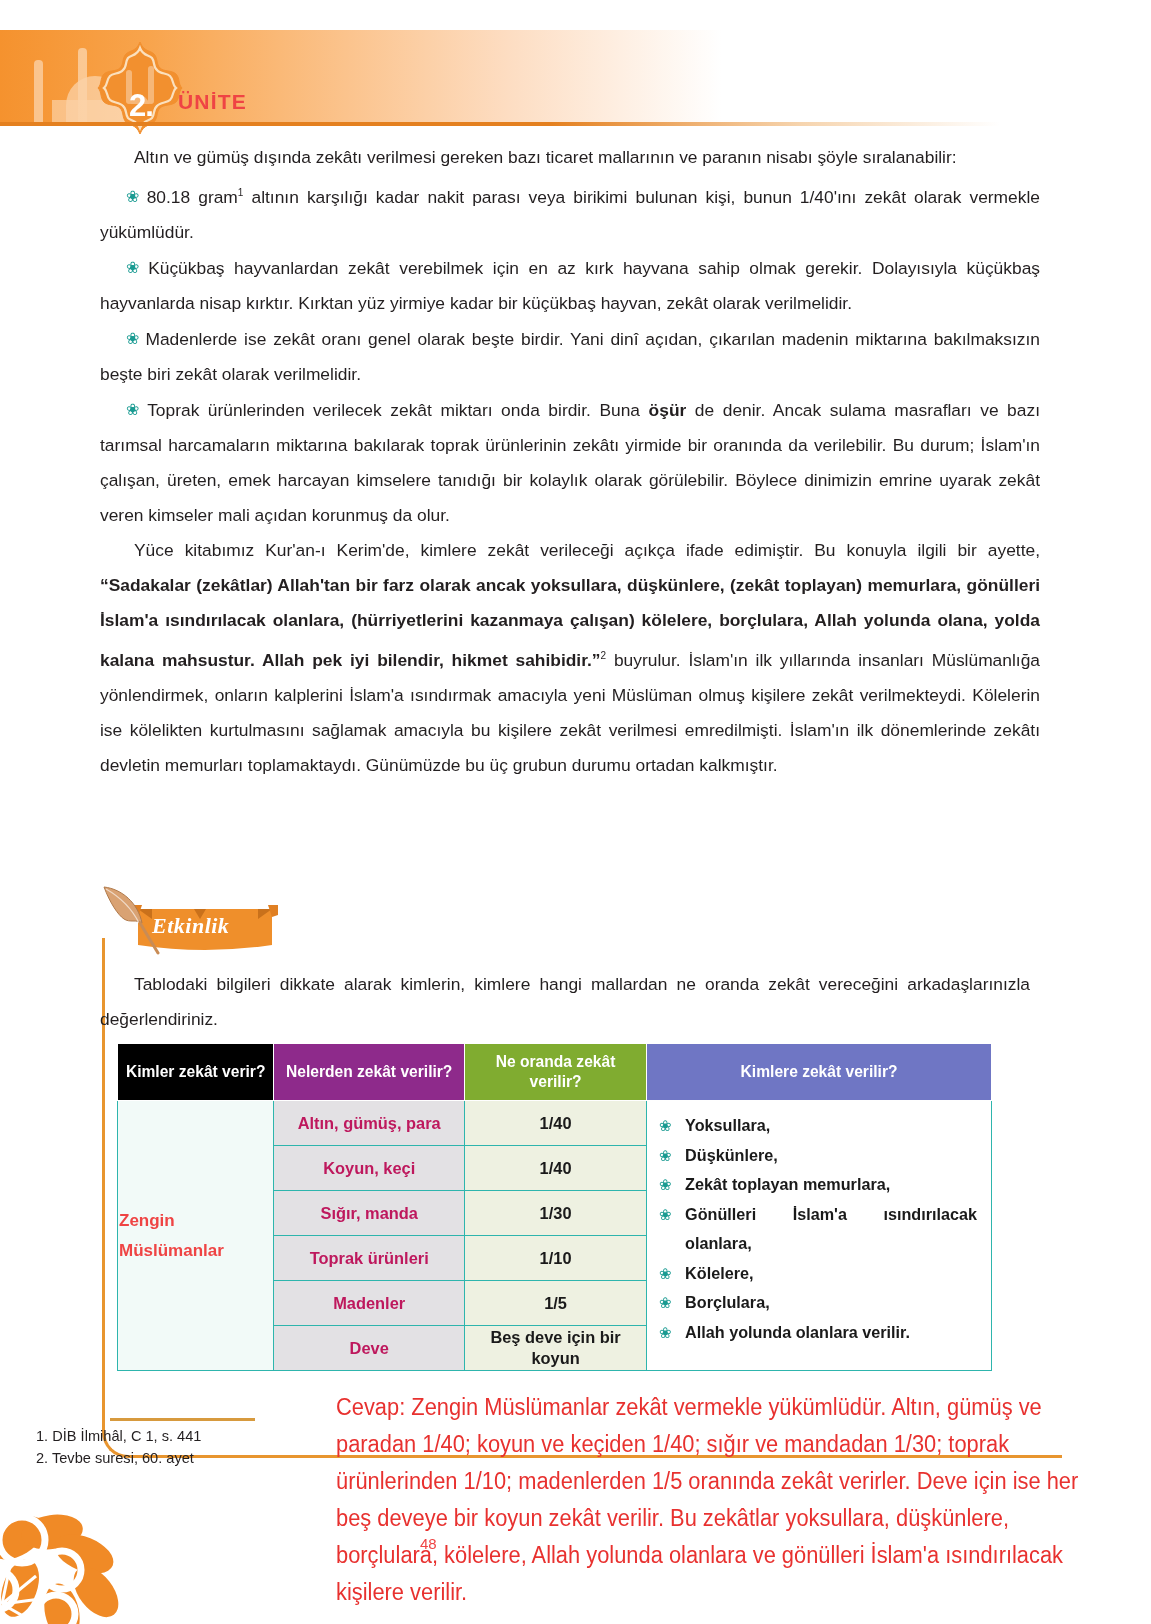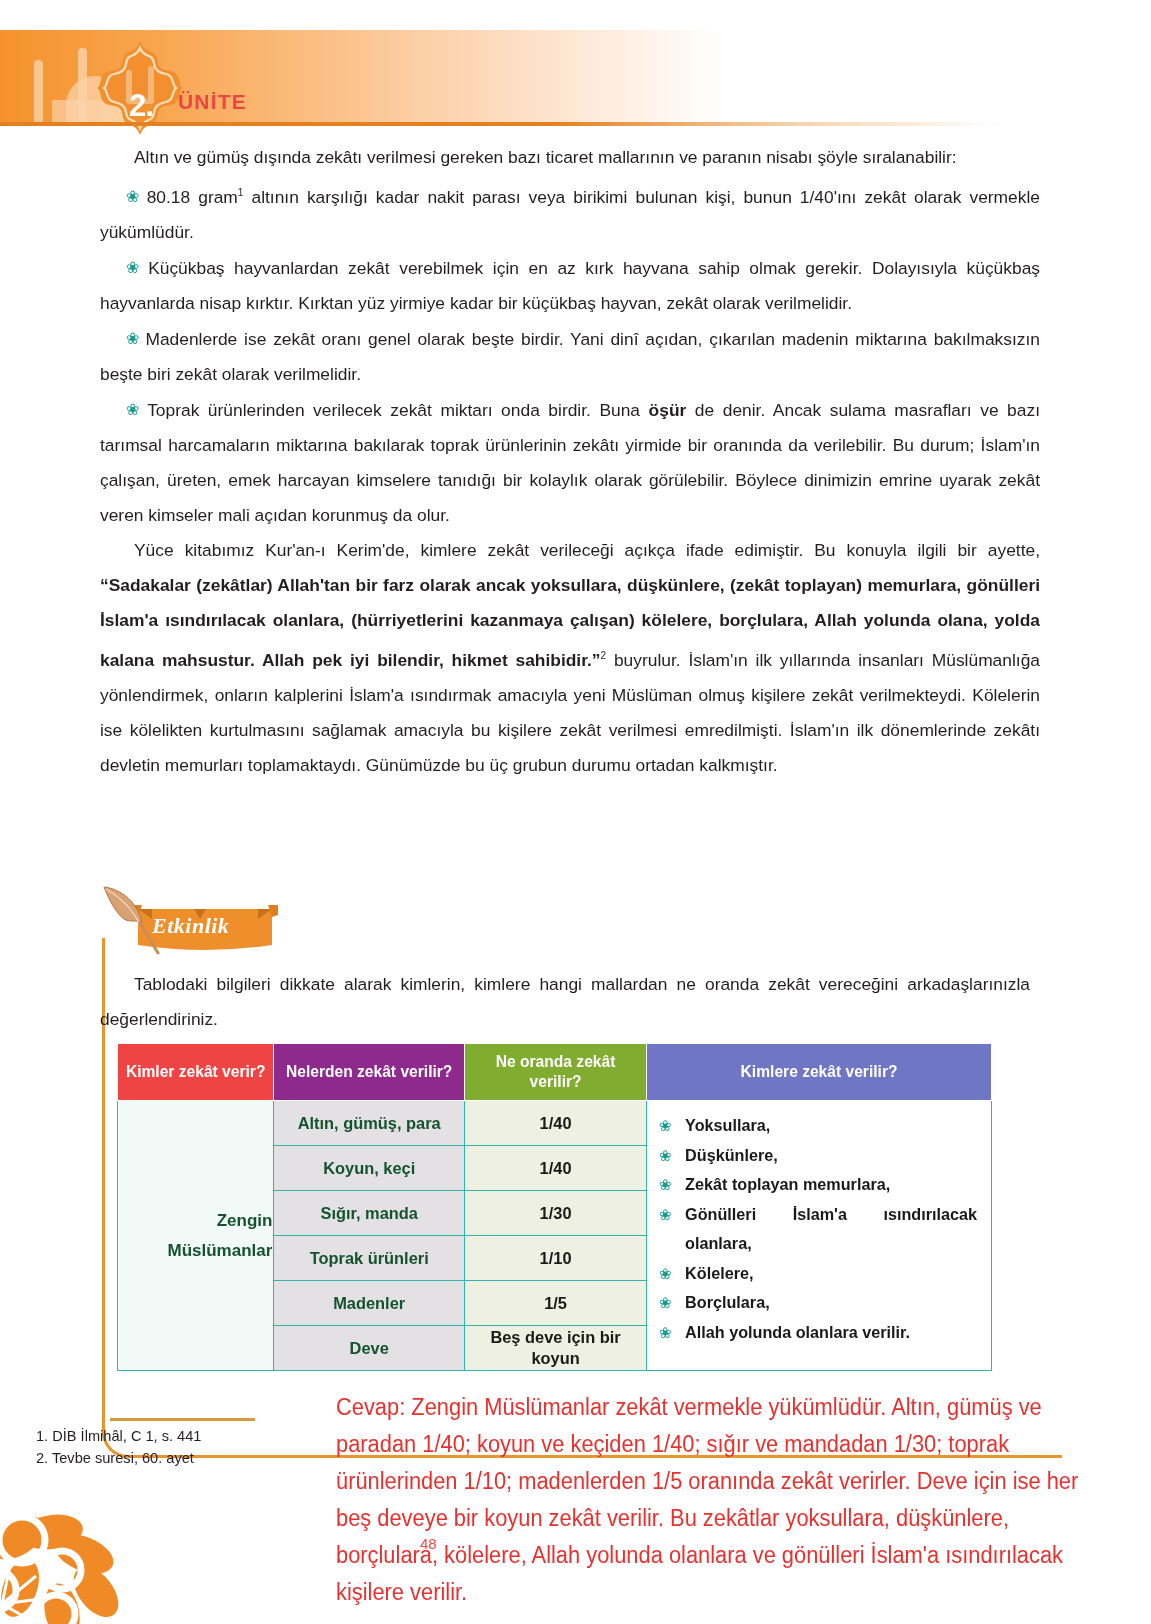--- a/index.html
+++ b/index.html
@@ -120,33 +120,33 @@
     position:absolute; left:117px; top:1043px;
     width:875px;
     border-collapse:collapse;
     table-layout:fixed;
   }
   .zk-table th {
     color:#ffffff; font-size:15.6px; font-weight:bold;
     line-height:20px; text-align:center;
     padding:8px 4px; border:1px solid #ffffff;
   }
-  .th1 { background:#ef4444; width:146px; }
+  .th1 { background:#000000; width:146px; }
   .th2 { background:#8e2a8b; width:178px; }
   .th3 { background:#80ac30; width:170px; }
   .th4 { background:#6f76c4; width:322px; }
 
   .zk-table td { border:1.6px solid #2eb5ad; }
   td.c1 {
-    background:#f2faf8; color:#14532d;
-    font-size:17px; font-weight:bold; text-align:right;
+    background:#f2faf8; color:#ef4444;
+    font-size:17px; font-weight:bold; text-align:left;
     line-height:30px; vertical-align:middle;
   }
   td.c2 {
-    background:#e3e1e4; color:#14532d;
+    background:#e3e1e4; color:#be185d;
     font-size:16.4px; font-weight:bold; text-align:center;
     height:45px; vertical-align:middle;
   }
   td.c3 {
     background:#eef1e1; color:#1a1a1a;
     font-size:16.4px; font-weight:bold; text-align:center;
     height:45px; vertical-align:middle; line-height:21px;
   }
   td.c4 {
     background:#ffffff; vertical-align:top;

